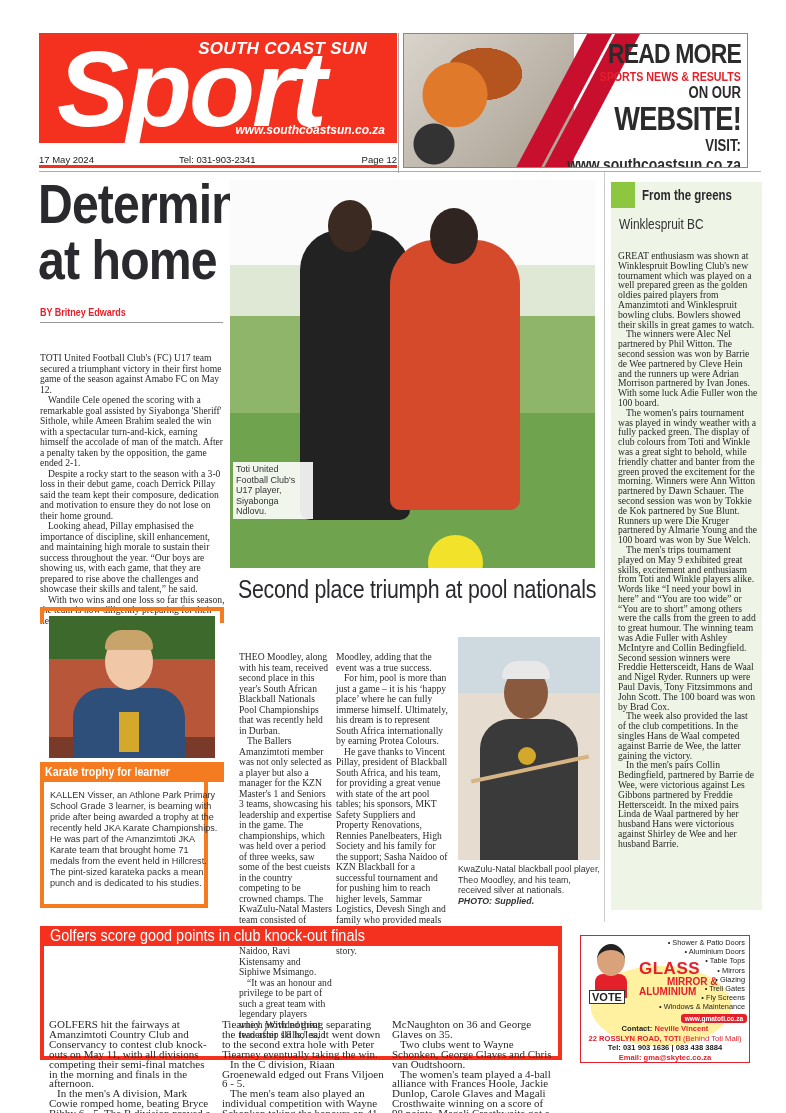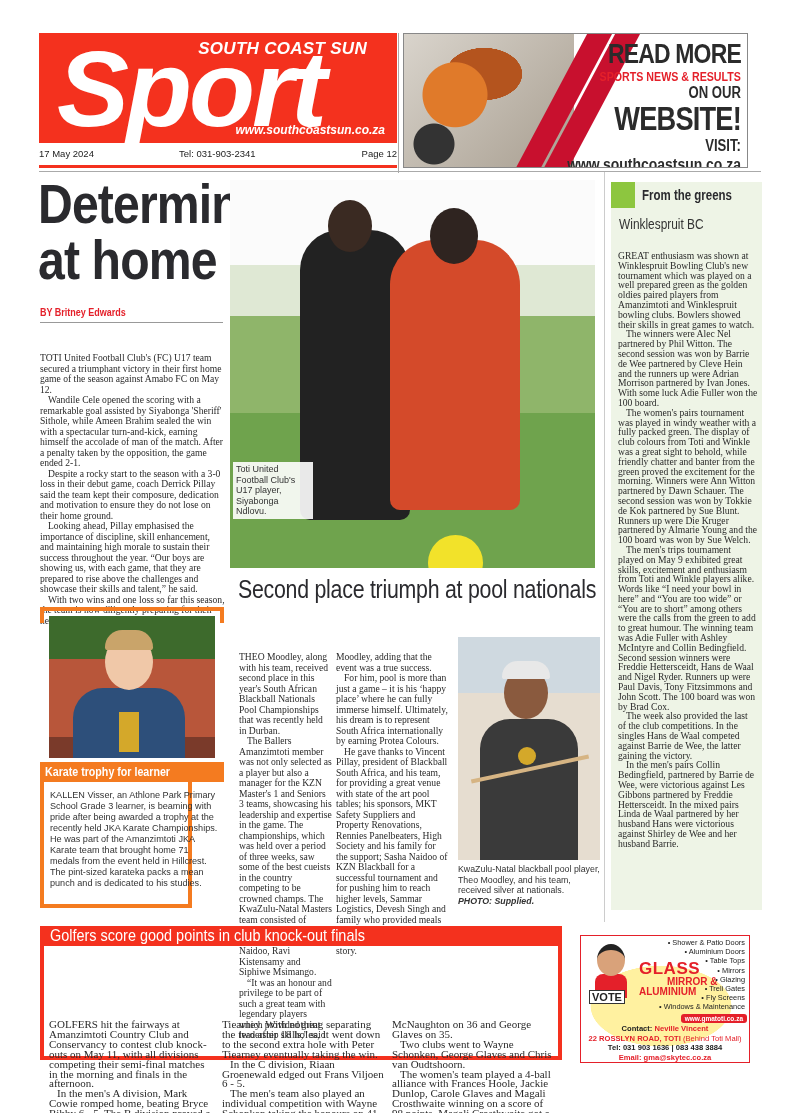--- a/index.html
+++ b/index.html
@@ -7,21 +7,21 @@
   body { position: relative; font-family: "Liberation Serif", serif; color: #222; }
   .abs { position: absolute; }
 
   
   .mast { left: 39px; top: 33px; width: 358px; height: 110px; background: #f4311e; }
   .mast .paper { position: absolute; left: 0; right: 0; top: 6px; text-align: right; padding-right: 30px;
     font-family: "Liberation Sans", sans-serif; font-weight: bold; font-style: italic; color: #fff; font-size: 17px; letter-spacing: 0.3px; }
   .mast .sport { position: absolute; left: 18px; top: 2px; font-family: "Liberation Sans", sans-serif; font-weight: bold; font-style: italic;
     color: #fff; font-size: 108px; line-height: 108px; letter-spacing: -3px; }
   .mast .url { position: absolute; right: 12px; bottom: 6px; font-family: "Liberation Sans", sans-serif; font-weight: bold; font-style: italic; color: #fff; font-size: 12px; }
-  .dateline { left: 39px; top: 148px; width: 358px; height: 16px; font-family: "Liberation Sans", sans-serif; font-size: 9.5px; color: #222; }
+  .dateline { left: 39px; top: 154px; width: 358px; height: 16px; font-family: "Liberation Sans", sans-serif; font-size: 9.5px; color: #222; }
   .dateline span { position: absolute; top: 0; }
   .redrule { left: 39px; top: 165px; width: 358px; height: 3px; background: #f4311e; }
   .vdiv { left: 398px; top: 33px; width: 1px; height: 140px; background: #aaa; }
   .hrule { left: 39px; top: 171px; width: 722px; height: 1px; background: #aaa; }
 
   
   .webad { left: 403px; top: 33px; width: 345px; height: 135px; border: 1px solid #888; background: #fff; overflow: hidden; }
   .webad .balls { position: absolute; left: 0; top: 0; width: 170px; height: 135px;
     background: radial-gradient(circle at 30% 45%, #e07a2a 0 32px, transparent 33px),
                 radial-gradient(ellipse 38px 26px at 80px 40px, #b4541e 0 100%, transparent 101%),
@@ -73,21 +73,21 @@
   .karate-frame .cl { position: absolute; left: 0; top: 0; width: 4px; height: 16px; background: #f47b20; }
   .karate-frame .cr { position: absolute; right: 0; top: 0; width: 4px; height: 16px; background: #f47b20; }
   .kphoto { left: 49px; top: 616px; width: 166px; height: 142px; overflow: hidden;
     background: linear-gradient(180deg, #3d6a2c 0 30%, #b8563a 30% 85%, #7a3a2a 85% 100%); }
   .kphoto .face { position: absolute; left: 56px; top: 18px; width: 48px; height: 56px; background: #f0c8a8; border-radius: 50%; }
   .kphoto .hair { position: absolute; left: 56px; top: 14px; width: 48px; height: 20px; background: #c9a46a; border-radius: 24px 24px 4px 4px; }
   .kphoto .jacket { position: absolute; left: 24px; top: 72px; width: 112px; height: 80px; background: #2d4f7a; border-radius: 30px 30px 0 0; }
   .kphoto .trophy { position: absolute; left: 70px; top: 96px; width: 20px; height: 40px; background: #d4a82a; }
   .kbanner { left: 40px; top: 762px; width: 184px; height: 20px; background: #f47b20; }
   .kbanner span { position: absolute; left: 5px; top: 2px; font-family: "Liberation Sans", sans-serif; font-weight: bold; font-size: 13px; color: #fff; transform: scaleX(0.82); transform-origin: left; white-space: nowrap; }
-  .kbox { left: 40px; top: 782px; width: 152px; height: 126px; border: 4px solid #f47b20; border-top: none; }
+  .kbox { left: 40px; top: 782px; width: 168px; height: 126px; border: 4px solid #f47b20; border-top: none; }
   .kbox .txt { position: absolute; left: 6px; top: 8px; width: 168px; font-family: "Liberation Sans", sans-serif; font-size: 9.1px; line-height: 11px; color: #333; }
 
   
   .pool-head { left: 238px; top: 574px; font-family: "Liberation Sans", sans-serif; font-size: 26px; color: #2a2a2e; transform: scaleX(0.82); transform-origin: left; white-space: nowrap; letter-spacing: -0.3px; }
   .pcol1 { left: 239px; top: 636px; width: 110px; }
   .pcol2 { left: 336px; top: 636px; width: 112px; }
   .pphoto { left: 458px; top: 637px; width: 142px; height: 223px; overflow: hidden;
     background: linear-gradient(180deg, #cfd9e0 0 25%, #e6ddd0 25% 100%); }
   .pphoto .face { position: absolute; left: 46px; top: 30px; width: 44px; height: 52px; background: #8a5a3e; border-radius: 50%; }
   .pphoto .cap { position: absolute; left: 44px; top: 24px; width: 48px; height: 18px; background: #e8e8e8; border-radius: 24px 24px 4px 4px; }

